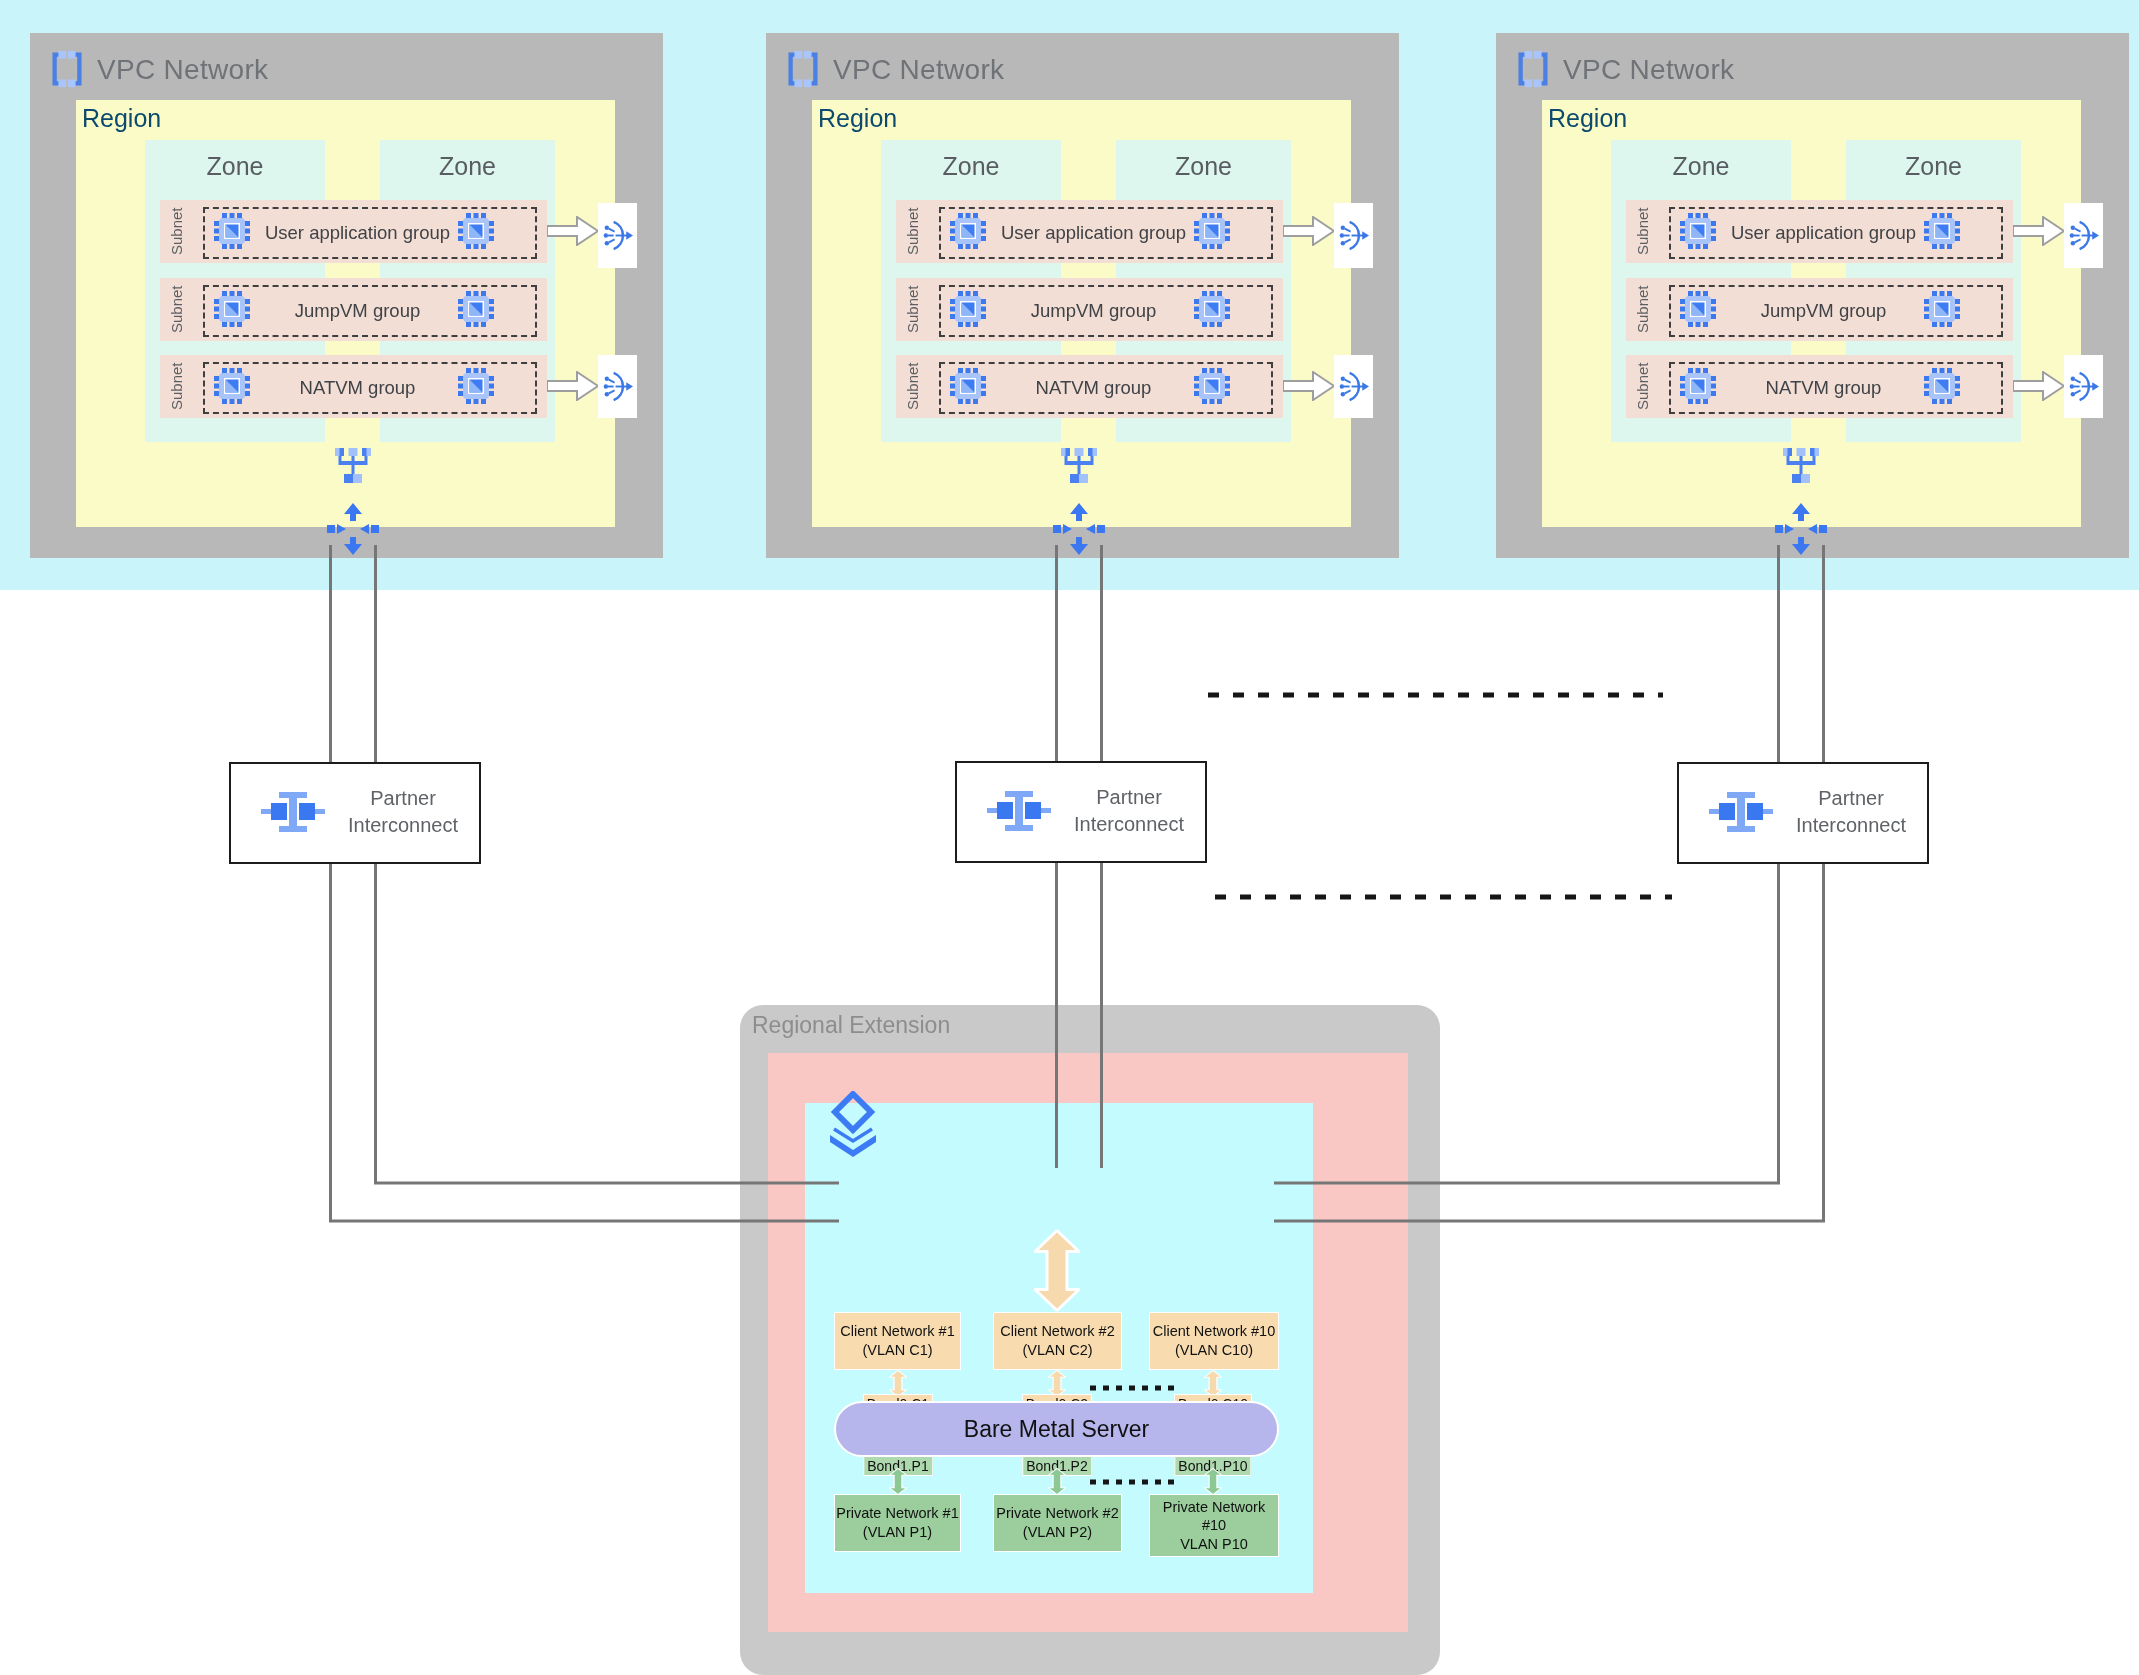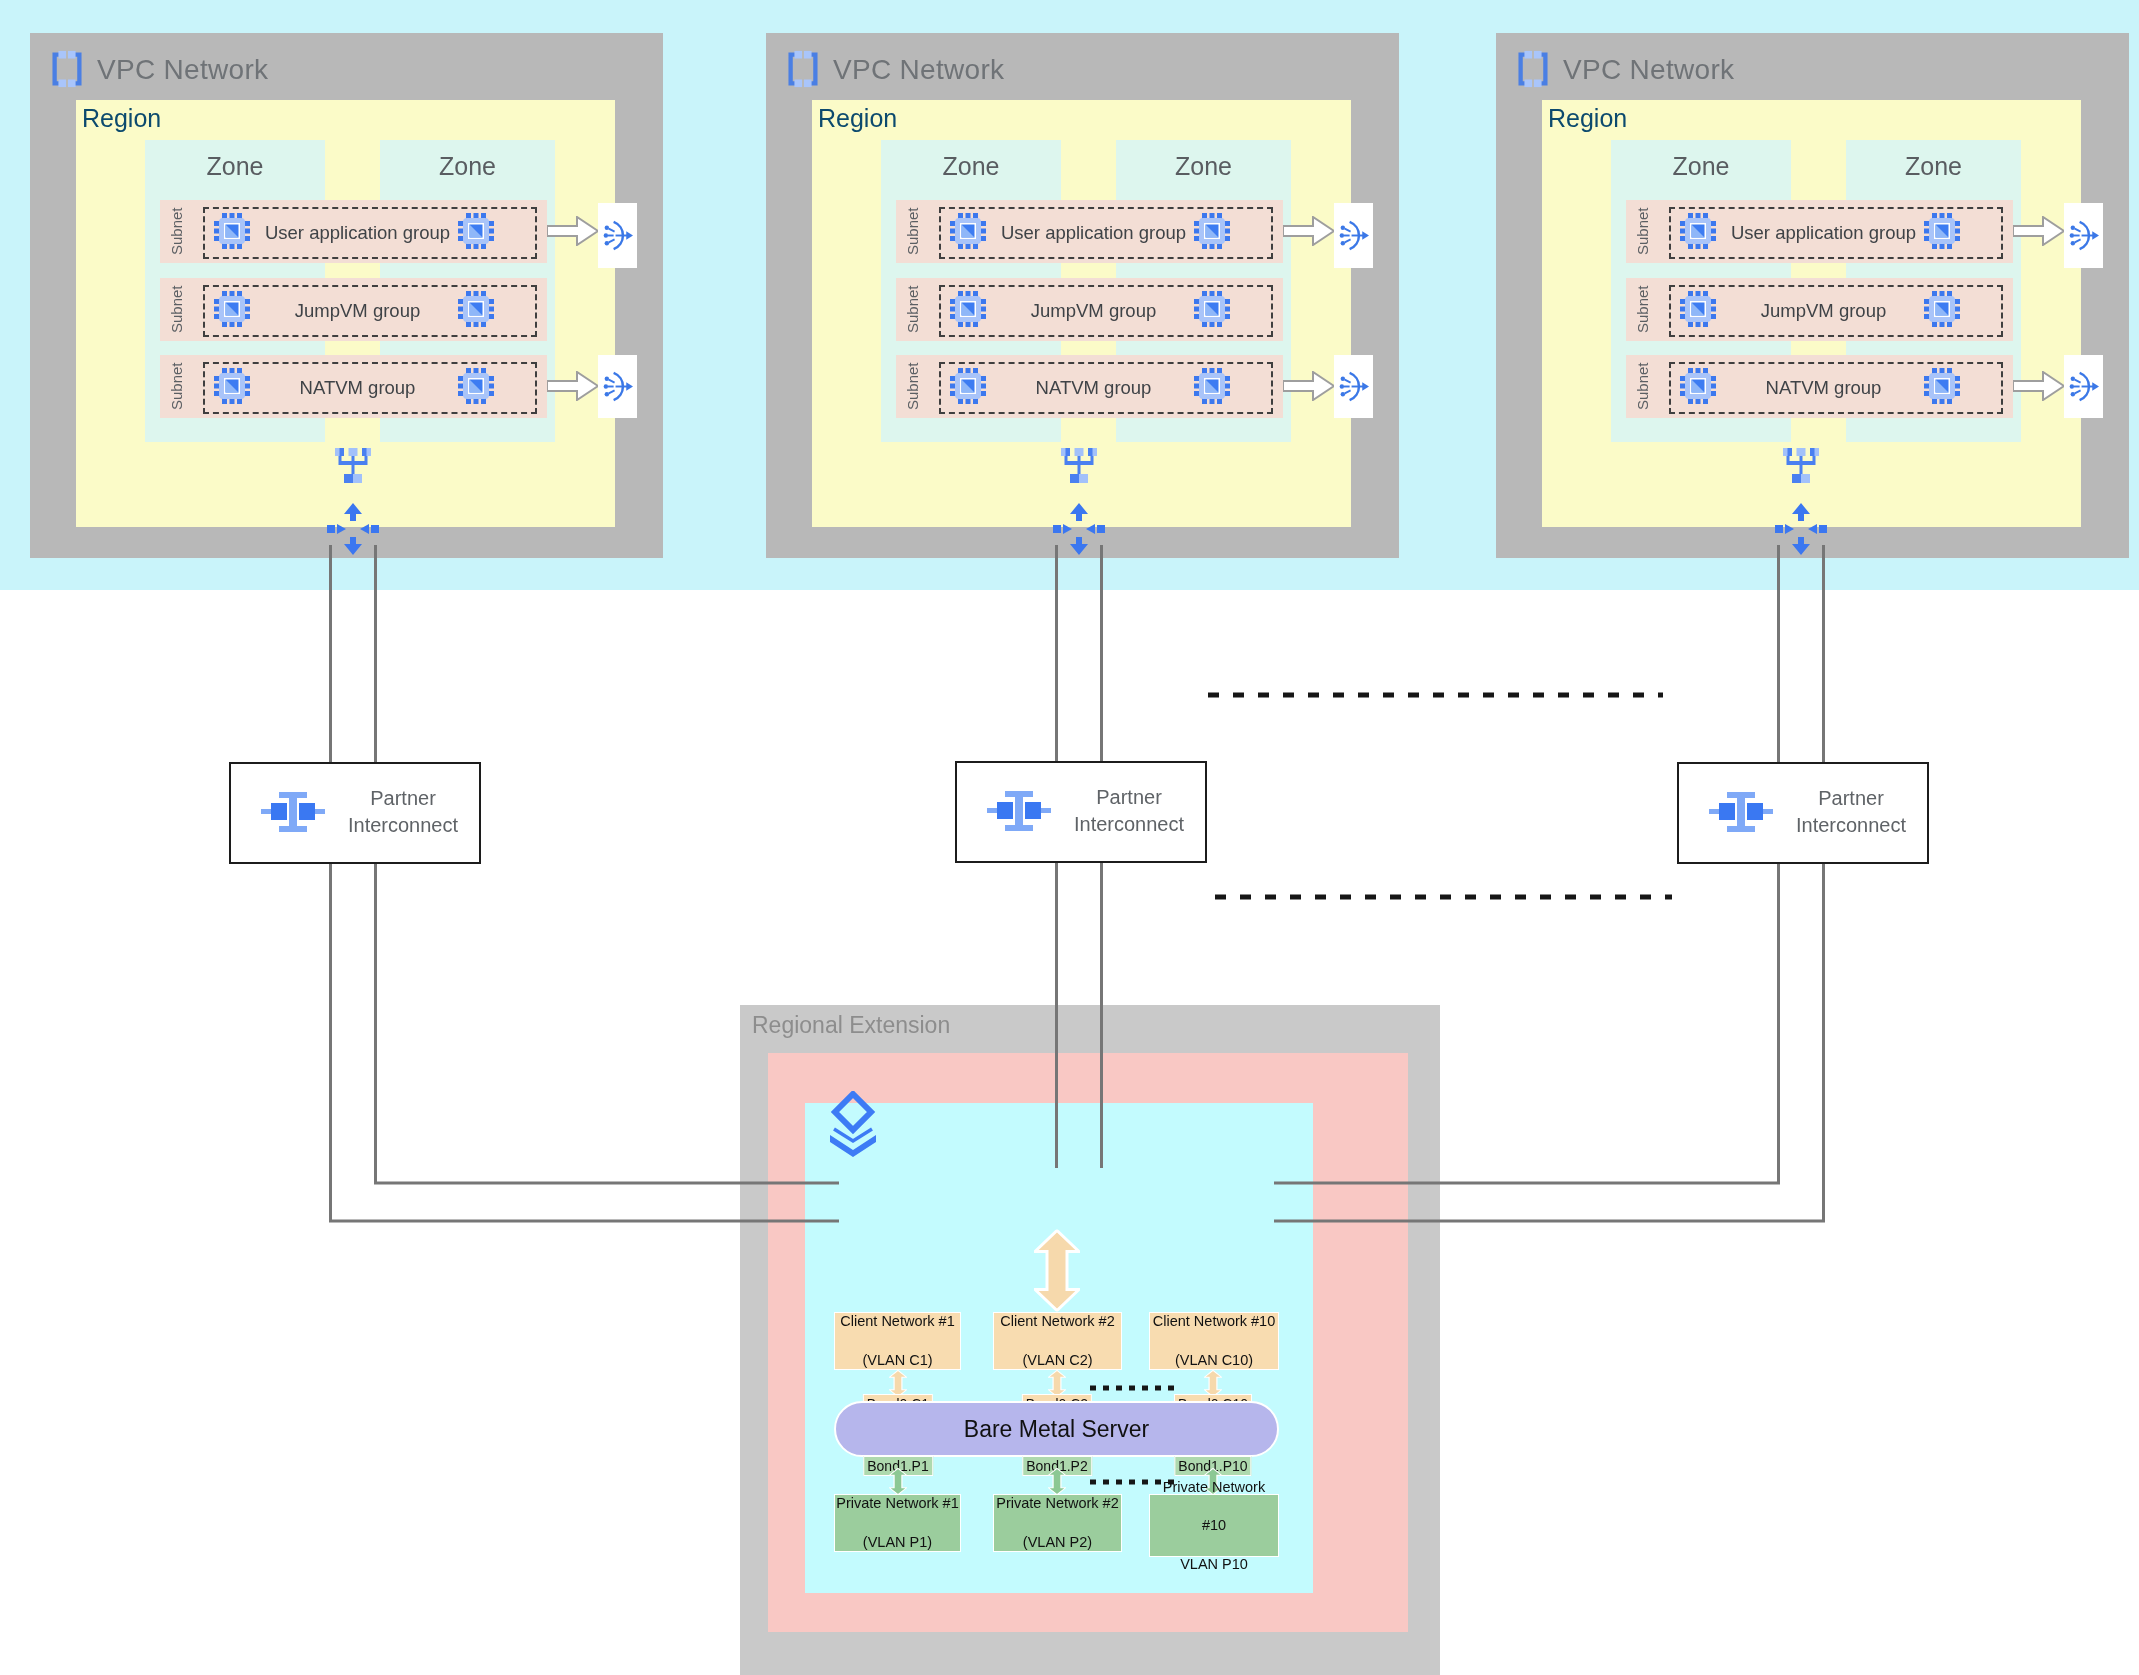--- a/index.html
+++ b/index.html
@@ -45,33 +45,33 @@
 
   
   .pi-box{position:absolute;top:762px;width:248px;height:98px;background:#ffffff;
      border:2.5px solid #1c1c1c;z-index:3;}
   .pi-1{left:229px;} .pi-2{left:955px;top:761px;} .pi-3{left:1677px;}
   .ic-pi{position:absolute;left:30px;top:26px;width:64px;height:44px;}
   .pi-text{position:absolute;left:103px;top:21px;width:138px;text-align:center;
      font-size:20px;color:#5f6367;line-height:1.35;}
 
   
-  .re-bg{position:absolute;left:740px;top:1005px;width:700px;height:670px;background:#c9c9c9;}
+  .re-bg{position:absolute;left:740px;top:1005px;width:700px;height:670px;background:#c9c9c9;border-radius:23px;}
   .re-title{position:absolute;left:12px;top:7px;font-size:23px;color:#8d8d8d;}
   .re-pink{position:absolute;left:28px;top:48px;width:640px;height:579px;background:#f9c8c4;}
   .re-cyan{position:absolute;left:37px;top:50px;width:508px;height:490px;background:#c3fbfe;}
   .re-fg{position:absolute;left:740px;top:1005px;width:700px;height:670px;z-index:3;}
   .ic-layers{position:absolute;left:80px;top:86px;width:66px;height:72px;}
   .vrf{position:absolute;left:99px;top:163px;width:435px;height:61px;background:#f8dcb0;
      border:2px solid #ffffff;box-sizing:border-box;display:flex;align-items:center;justify-content:center;
      font-size:21px;color:#111111;}
   .big-arrow{position:absolute;left:294px;top:224px;width:46px;height:83px;color:#f6d9ac;}
   .net-box{position:absolute;height:58px;border:1.5px solid #ffffff;box-sizing:border-box;
      display:flex;flex-direction:column;align-items:center;justify-content:center;
-     font-size:14.5px;line-height:1.28;color:#111111;text-align:center;gap:20px;}
+     font-size:14.5px;line-height:1.28;color:#111111;text-align:center;}
   .client{background:#f8dcb0;top:307px;}
   .private{background:#9bcd9d;top:489px;}
   .cn-1,.pn-1{left:94px;width:127px;} .cn-2,.pn-2{left:253px;width:129px;} .cn-3,.pn-3{left:409px;width:130px;}
   .pn-3{height:63px;}
   .pn-line:empty{display:none;}
   .sm-arrow{position:absolute;width:18px;height:27px;}
   .sm-tan{color:#f6d9ac;top:365px;} .sm-green{color:#8cc894;top:463px;}
   .sa-1{left:149px;} .sa-2{left:308px;} .sa-3{left:464px;}
   .bond{position:absolute;transform:translateX(-50%);padding:1px 3px;font-size:14px;color:#111111;
      border:1px solid #ffffff;white-space:nowrap;}

